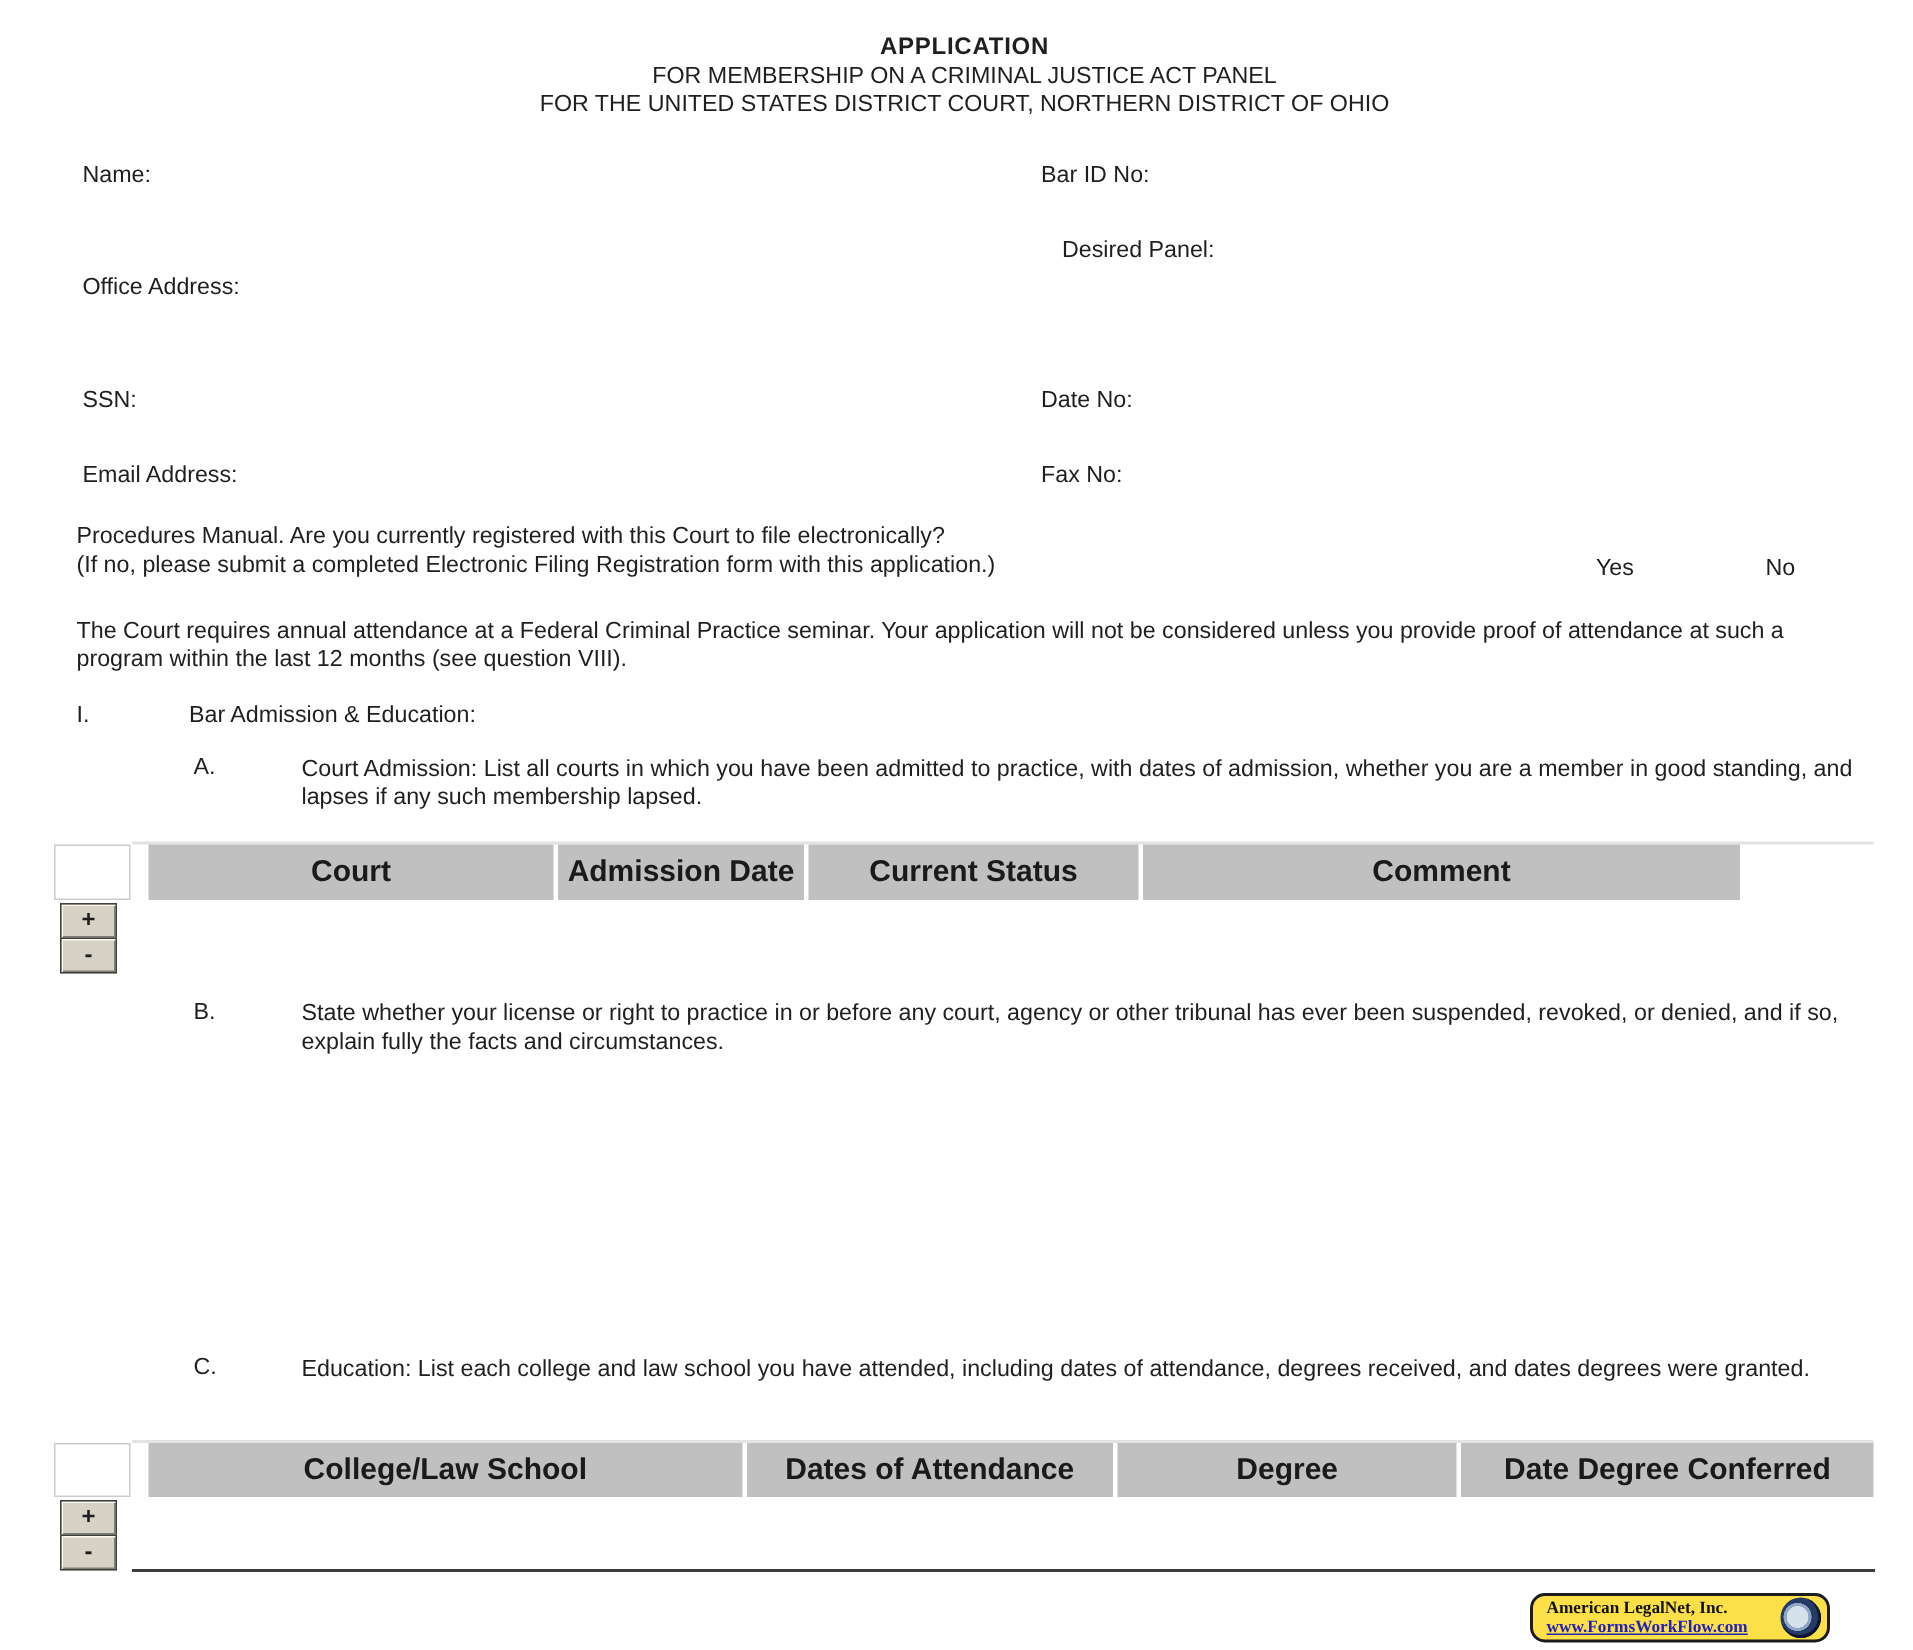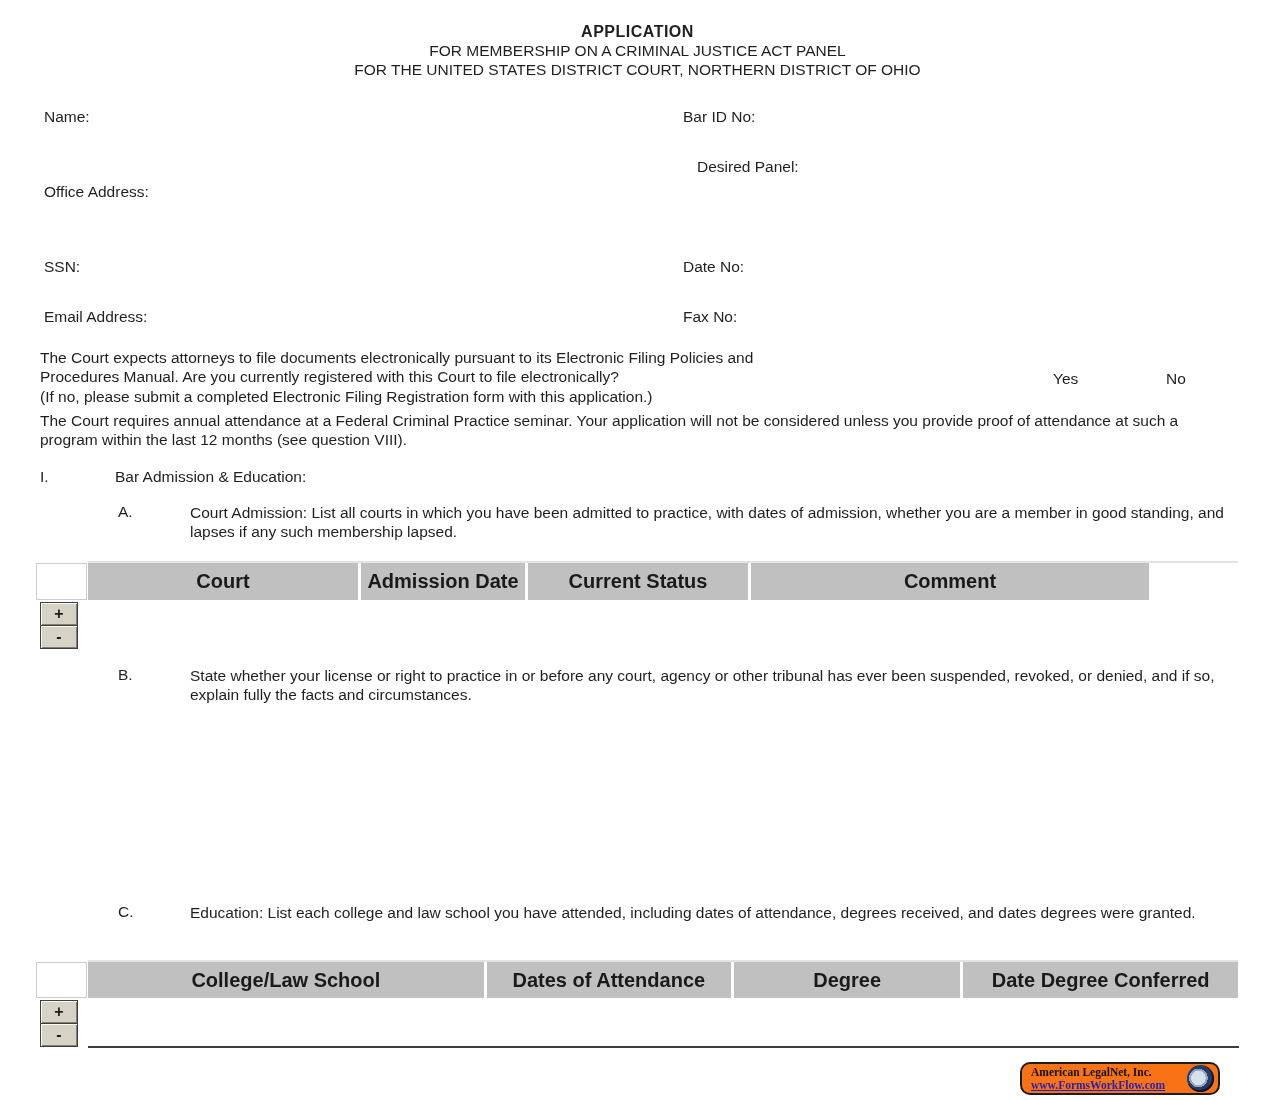--- a/index.html
+++ b/index.html
@@ -2,21 +2,21 @@
 <html><head>
 <meta charset="utf-8">
 <title>CJA Panel Application Form</title>
 <style>
   html,body { margin:0; padding:0; background:#ffffff; }
   .page {
     position:relative; width:1275px; height:1100px; background:#ffffff;
     font-family:"Liberation Sans", sans-serif; color:#1f1f1f; font-size:15.5px;
     overflow:hidden;
   }
-  .abs { position:absolute; }
+  .abs { position:absolute;padding-left:11px; }
 
   
   .title-block { left:0; right:0; top:22px; text-align:center; line-height:19px; }
   .title-line1 { font-weight:bold; font-size:16px; letter-spacing:0.5px; }
   .title-line2, .title-line3 { font-size:15.5px; }
 
   
   .field-label { white-space:nowrap; }
 
   
@@ -43,21 +43,21 @@
     display:flex; align-items:center; justify-content:center;
     font-family:"Liberation Sans", sans-serif; font-size:16px; font-weight:bold;
     color:#1d1d1d; padding:0; cursor:pointer; line-height:1;
   }
 
   .bottom-rule { background:#3c3c3c; height:2px; }
 
   
   .logo-box {
     left:1020px; top:1062px; width:200px; height:33px;
-    border:2px solid #1c1c1c; border-radius:10px; background:#f97316;
+    border:2px solid #1c1c1c; border-radius:10px; background:#fde047;
     display:flex; align-items:center; box-sizing:border-box; padding:1px 4px 1px 9px;
   }
   .logo-text { flex:1; display:flex; flex-direction:column; justify-content:center; }
   .logo-company {
     font-family:"Liberation Serif", serif; font-weight:bold; font-size:11.5px;
     color:#111; line-height:13px; white-space:nowrap;
   }
   .logo-link {
     font-family:"Liberation Serif", serif; font-weight:bold; font-size:11.5px;
     color:#2222bb; text-decoration:underline; line-height:13px; white-space:nowrap;
@@ -85,21 +85,20 @@
   <div class="abs field-label" style="left:44px; top:183px;">Office Address:</div>
   <div class="abs field-label" style="left:44px; top:258px;">SSN:</div>
   <div class="abs field-label" style="left:44px; top:308px;">Email Address:</div>
 
   <div class="abs field-label" style="left:683px; top:108px;">Bar ID No:</div>
   <div class="abs field-label" style="left:683px; top:158px;margin-left:14px;">Desired Panel:</div>
   <div class="abs field-label" style="left:683px; top:258px;">Date No:</div>
   <div class="abs field-label" style="left:683px; top:308px;">Fax No:</div>
 
   <div class="abs para" style="left:40px; top:348px; width:900px;">
-    <div>The Court expects attorneys to file documents electronically pursuant to its Electronic Filing Policies and</div>
     <div>Procedures Manual.  Are you currently registered with this Court to file electronically?</div>
     <div>(If no, please submit a completed Electronic Filing Registration form with this application.)</div>
   </div>
   <div class="abs" style="left:1053px; top:370px;">Yes</div>
   <div class="abs" style="left:1166px; top:370px;">No</div>
 
   <div class="abs para" style="left:40px; top:411px; width:1198px;">The Court requires annual attendance at a Federal Criminal Practice seminar.  Your application will not be considered unless you provide proof of attendance at such a program within the last 12 months (see question VIII).</div>
 
   <div class="abs" style="left:40px;  top:468px;">I.</div>
   <div class="abs" style="left:115px; top:468px;">Bar Admission &amp; Education:</div>

